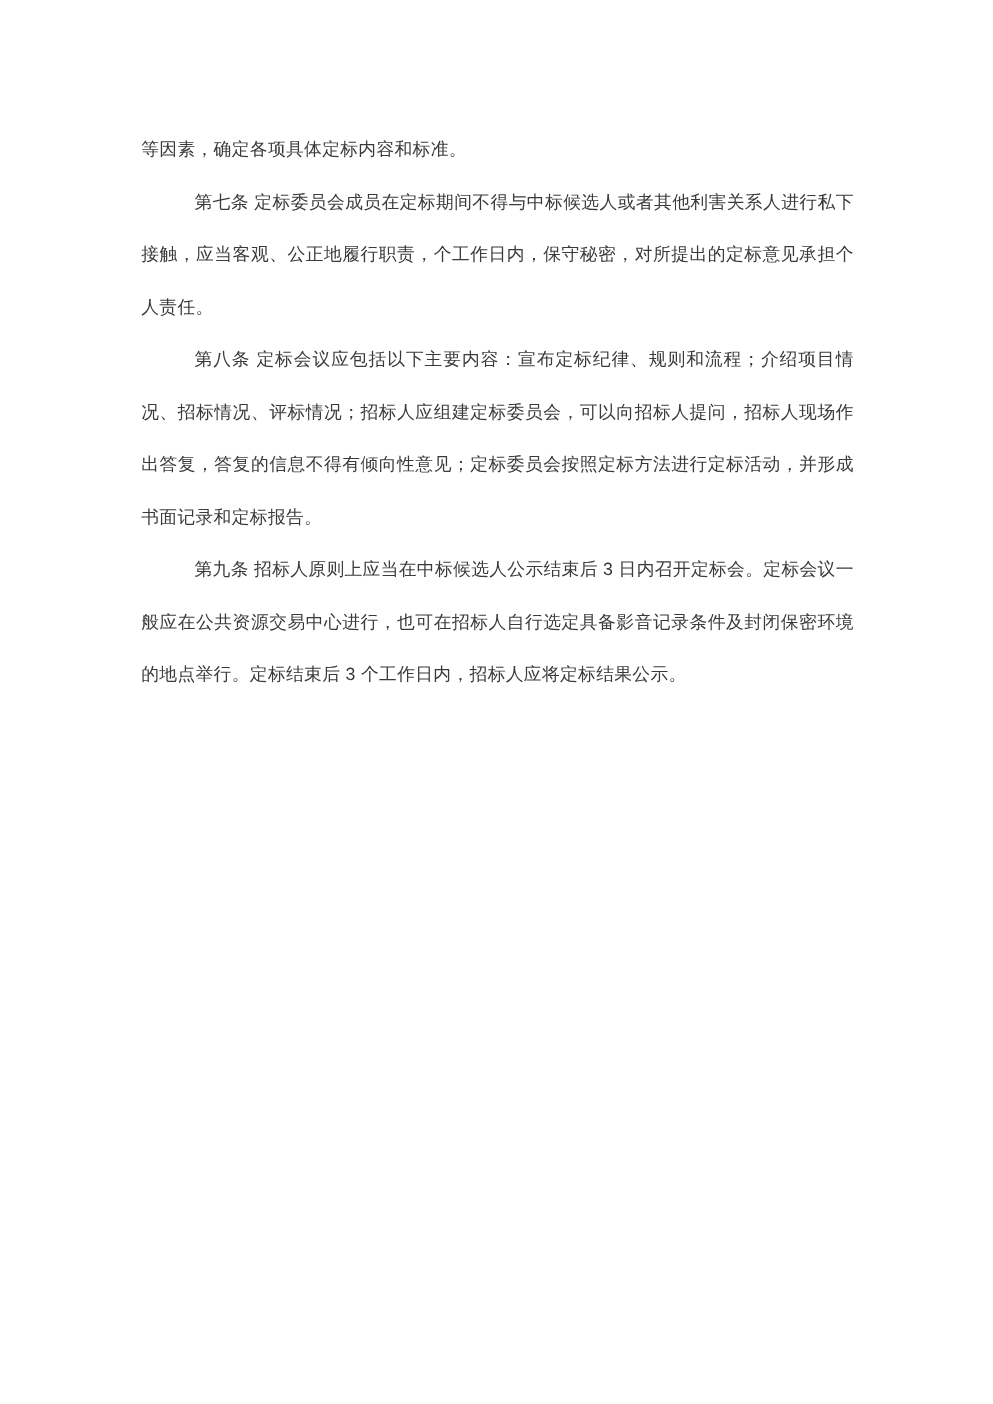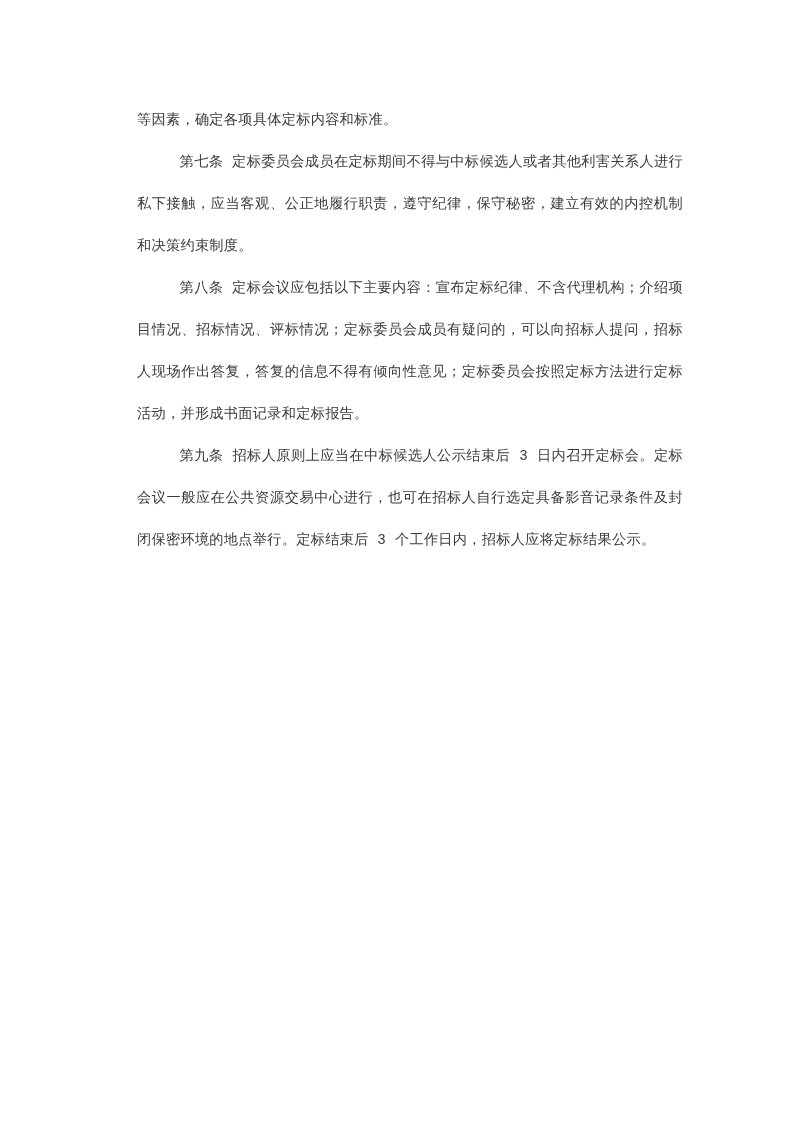--- a/index.html
+++ b/index.html
@@ -13,39 +13,38 @@
     overflow: hidden;
   }
   .page {
     box-sizing: border-box;
     width: 794px;
     height: 1123px;
     padding: 99px 111px 0 113px;
     background: #ffffff;
   }
   .body-text {
-    font-family: Liberation Mono, monospace;
+    font-family: Liberation Sans, sans-serif;
     font-size: 14.2px;
     line-height: 42px;
     color: #3a3a3a;
     text-align: justify;
     letter-spacing: 0.02em;
-    margin-left: 24px;
   }
   .body-text p {
     margin: 0;
     padding: 0;
   }
   .body-text p.indent {
     text-indent: 3em;
   }
 </style>
 </head>
 <body>
 
 <div class="page">
   <div class="body-text">
     <p class="para">等因素，确定各项具体定标内容和标准。</p>
-    <p class="para indent">第七条 定标委员会成员在定标期间不得与中标候选人或者其他利害关系人进行私下接触，应当客观、公正地履行职责，遵守纪律，保守秘密，建立有效的内控机制和决策约束制度。</p>
-    <p class="para indent">第八条 定标会议应包括以下主要内容：宣布定标纪律、不含代理机构；介绍项目情况、招标情况、评标情况；定标委员会成员有疑问的，可以向招标人提问，招标人现场作出答复，答复的信息不得有倾向性意见；定标委员会按照定标方法进行定标活动，并形成书面记录和定标报告。</p>
+    <p class="para indent">第七条 定标委员会成员在定标期间不得与中标候选人或者其他利害关系人进行私下接触，应当客观、公正地履行职责，个工作日内，保守秘密，对所提出的定标意见承担个人责任。</p>
+    <p class="para indent">第八条 定标会议应包括以下主要内容：宣布定标纪律、规则和流程；介绍项目情况、招标情况、评标情况；招标人应组建定标委员会，可以向招标人提问，招标人现场作出答复，答复的信息不得有倾向性意见；定标委员会按照定标方法进行定标活动，并形成书面记录和定标报告。</p>
     <p class="para indent">第九条 招标人原则上应当在中标候选人公示结束后 3 日内召开定标会。定标会议一般应在公共资源交易中心进行，也可在招标人自行选定具备影音记录条件及封闭保密环境的地点举行。定标结束后 3 个工作日内，招标人应将定标结果公示。</p>
   </div>
 </div>
 
 </body></html>

